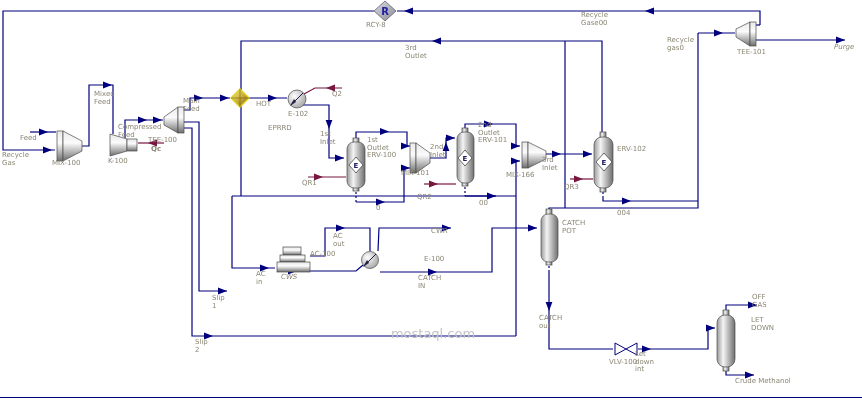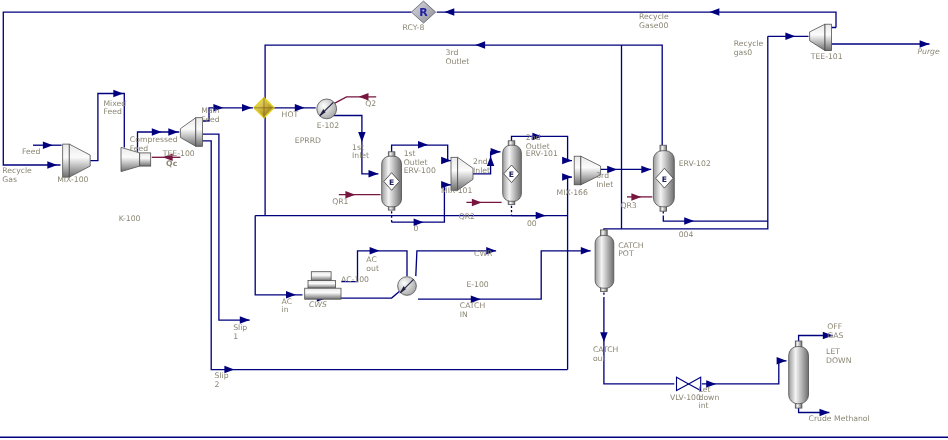--- a/index.html
+++ b/index.html
@@ -260,21 +260,21 @@
         <span>Recycle</span>
         <span>Gas</span>
       </div>
       <div class="lbl" style="left: 52px; top: 160px;">
         <span>MIX-100</span>
       </div>
       <div class="lbl" style="left: 94px; top: 91px;">
         <span>Mixed</span>
         <span>Feed</span>
       </div>
-      <div class="lbl" style="left: 108px; top: 158px; margin-top: 38px;">
+      <div class="lbl" style="left: 108px; top: 158px;">
         <span>K-100</span>
       </div>
       <div class="lbl" style="left: 118px; top: 124px;">
         <span>Compressed</span>
         <span>Feed</span>
       </div>
       <div class="lbl" style="left: 148px; top: 137px;">
         <span>TEE-100</span>
       </div>
       <div class="lbl" style="left: 151px; top: 146px; font-weight: bold;">
@@ -421,15 +421,16 @@
       <div class="lbl" style="left: 751px; top: 317px;">
         <span>LET</span>
         <span>DOWN</span>
       </div>
       <div class="lbl" style="left: 735px; top: 378px;">
         <span>Crude Methanol</span>
       </div>
     </div>
 
 <div id="watermark">
+  <span id="wm-url">mostaql.com</span>
 </div>
 
 </div>
 
 </body></html>

